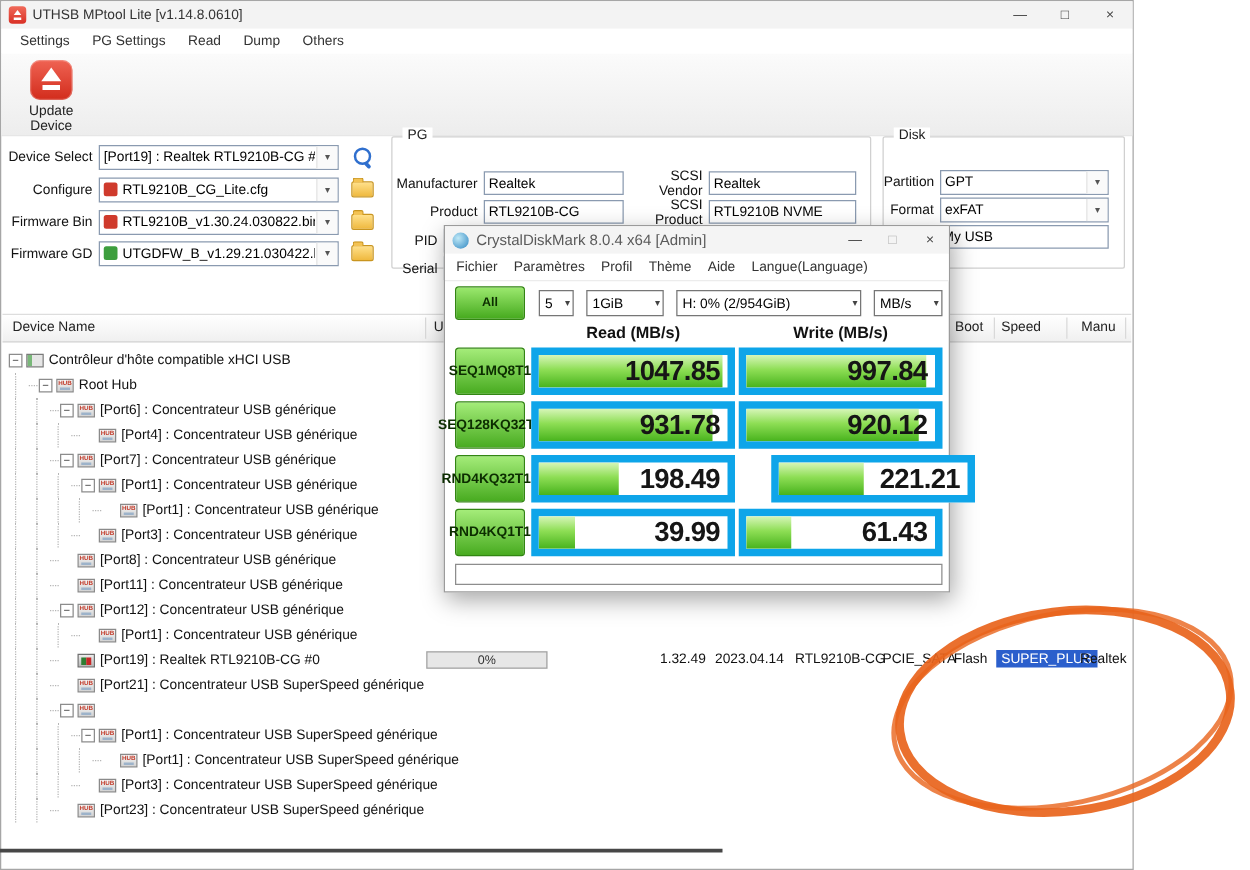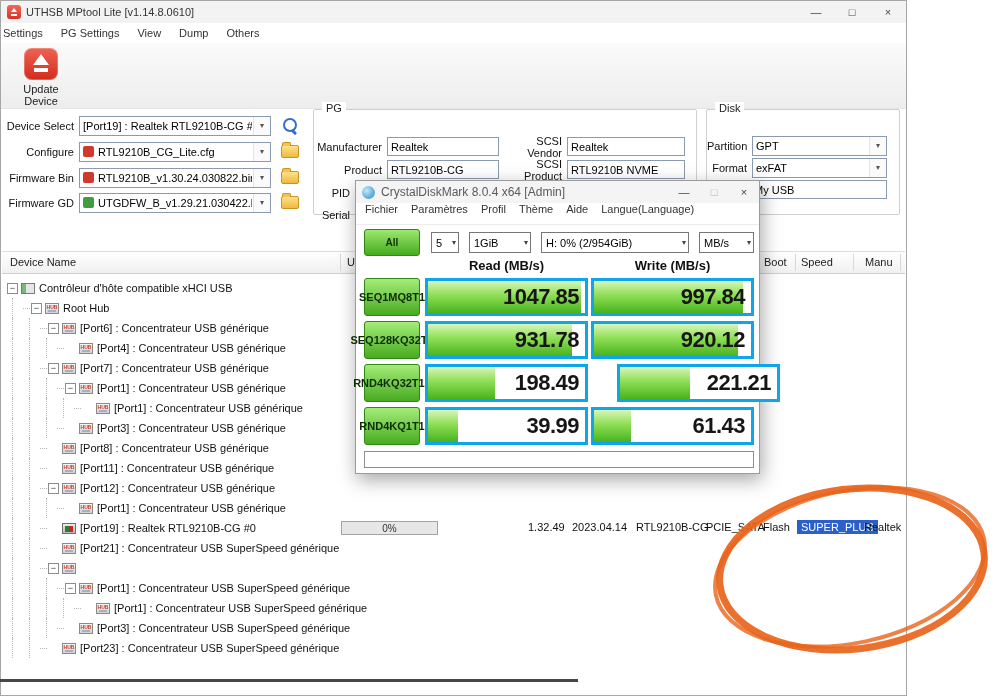--- a/index.html
+++ b/index.html
@@ -7,21 +7,21 @@
   .canvas{position:relative;width:1000px;height:696px;background:#fff;overflow:hidden}
   .app{position:absolute;left:0;top:0;width:907px;height:696px;background:#fff;border:1px solid #a6a6a6}
   .titlebar{position:absolute;left:0;top:0;right:0;height:22px;background:#f3f3f3;display:flex;align-items:center;padding:0 6px;font-size:11px;color:#333}
   .app-ico{flex:0 0 auto;width:14px;height:14px;border-radius:3px;background:linear-gradient(#f06a5a,var(--update-red,#d93025));margin-right:5px;position:relative}
   .app-ico::before{content:"";position:absolute;left:4px;top:3px;border-left:3px solid transparent;border-right:3px solid transparent;border-bottom:4px solid #fff}
   .app-ico::after{content:"";position:absolute;left:4px;top:9px;width:6px;height:2px;background:#fff}
   .winbtns{position:absolute;right:0;top:0;height:22px;display:flex}
   .winbtn{width:36px;height:22px;display:flex;align-items:center;justify-content:center;font-size:11px;color:#444}
   .cdm .winbtn{width:30px}
   .dim{color:#b3b3b3}
-  .menubar{position:absolute;left:0;top:22px;right:0;height:20px;display:flex;align-items:center;gap:18px;padding-left:2px;font-size:11px;color:#333;background:#fff}
+  .menubar{position:absolute;left:0;top:22px;right:0;height:20px;display:flex;align-items:center;gap:18px;padding-left:15px;font-size:11px;color:#333;background:#fff}
   .toolbar{position:absolute;left:0;top:42px;right:0;height:66px;background:linear-gradient(#fbfbfb,#ededed);border-bottom:1px solid #e6e6e6}
   .update-device{position:absolute;left:8px;top:3px;width:64px;text-align:center;font-size:11px;color:#222;cursor:default}
   .ud-ico{width:34px;height:32px;margin:2px auto 3px;background:linear-gradient(#ef6353,#d22c1c);border-radius:8px;position:relative;box-shadow:inset 0 0 0 1px rgba(255,255,255,.25)}
   .ud-ico::before{content:"";position:absolute;left:9px;top:6px;border-left:8px solid transparent;border-right:8px solid transparent;border-bottom:11px solid #fff}
   .ud-ico::after{content:"";position:absolute;left:10px;top:20px;width:14px;height:4px;background:#fff}
   .form-row{position:absolute;display:flex;align-items:center;height:21px;font-size:11px}
   .form-label{width:78px;text-align:right;padding-right:5px;color:#111}
   .combo{width:192px;height:20px;border:1px solid #8a9ab0;background:#fff;display:flex;align-items:center;padding:0 18px 0 3px;position:relative;font-size:11px;white-space:nowrap;overflow:hidden}
   .combo .arrow{position:absolute;right:0;top:0;width:17px;height:100%;display:flex;align-items:center;justify-content:center;color:#555;font-size:8px;border-left:1px solid #e4e4e4;background:#fafafa}
   .combo-value{white-space:nowrap;overflow:hidden}
@@ -56,27 +56,27 @@
   .icon-hub::after{content:"";position:absolute;left:2px;right:2px;bottom:1px;height:2px;background:#9db3ca}
   .icon-usbdev{flex:0 0 auto;width:14px;height:11px;border:1px solid #6f6f6f;background:linear-gradient(#ececec,#b9b9b9);position:relative;margin-right:4px}
   .icon-usbdev::before{content:"";position:absolute;left:2px;top:2px;width:4px;height:6px;background:#2e7d32}
   .icon-usbdev::after{content:"";position:absolute;right:2px;top:2px;width:4px;height:6px;background:#c62828}
   .p19-progress{position:absolute;left:334px;top:3px;width:97px;height:14px;border:1px solid #a3a3a3;background:#e7e7e7;font-size:10px;display:flex;align-items:center;justify-content:center;color:#333}
   .p19-cell{position:absolute;top:3px;font-size:11px;color:#111}
   .p19-badge{position:absolute;top:2px;font-size:11px;background:var(--selection-blue,#2b5fcc);color:#fff;padding:1px 4px}
   .cdm{position:absolute;left:355px;top:180px;width:405px;height:294px;background:#fff;border:1px solid #9b9b9b;box-shadow:2px 6px 18px rgba(0,0,0,.35);z-index:5}
   .cdm-titlebar{position:absolute;left:0;top:0;right:0;height:22px;background:#f4f4f4;display:flex;align-items:center;padding:0 6px;font-size:12px;color:#5a5a5a}
   .cdm-ico{flex:0 0 auto;width:13px;height:13px;border-radius:50%;background:radial-gradient(circle at 35% 35%,#bfe9f7,#2e86c1);margin-right:6px}
-  .cdm-menubar{position:absolute;left:0;top:22px;right:0;height:22px;display:flex;gap:13px;padding-left:9px;font-size:11px;color:#333;background:#fff;border-bottom:1px solid #ececec}
+  .cdm-menubar{position:absolute;left:0;top:22px;right:0;height:22px;display:flex;align-items:center;gap:13px;padding-left:9px;font-size:11px;color:#333;background:#fff;border-bottom:1px solid #ececec}
   .cdm-all{position:absolute;left:8px;top:48px;width:56px;height:27px;background:linear-gradient(#9be86e,#46aa1e);border:1px solid #328612;border-radius:3px;display:flex;align-items:center;justify-content:center;font-size:10px;font-weight:bold;color:#0c2d00}
   .cdm-combo{position:absolute;top:51px;height:21px;border:1px solid #767676;background:#fff;font-size:11px;display:flex;align-items:center;padding:0 14px 0 4px;white-space:nowrap;overflow:hidden}
   .cdm-combo .arrow{position:absolute;right:2px;font-size:8px;color:#444}
   .cdm-header{position:absolute;top:77px;width:163px;text-align:center;font-size:13px;font-weight:bold;color:#111}
   .cdm-test-btn{position:absolute;left:8px;width:56px;height:38px;background:linear-gradient(#a4ec79,#48ab20);border:1px solid #328612;border-radius:3px;display:flex;flex-direction:row;align-items:center;justify-content:center;font-size:11px;font-weight:bold;color:#0c2d00;line-height:13px}
-  .cdm-cell{position:absolute;width:163px;height:38px;border:3px solid #0ea5e9;background:#fff;overflow:hidden}
+  .cdm-cell{position:absolute;width:163px;height:38px;border:6px solid #0ea5e9;background:#fff;overflow:hidden}
   .cdm-fill{position:absolute;left:0;top:0;bottom:0;background:linear-gradient(#d7f6b9,#8ede55 45%,var(--cdm-green,#48b31d))}
   .cdm-num{position:absolute;right:6px;top:0;bottom:0;display:flex;align-items:center;font-size:22px;font-weight:bold;color:#161616;letter-spacing:-.5px}
   .cdm-bottombox{position:absolute;left:8px;top:270px;width:390px;height:17px;border:1px solid #8d8d8d;background:#fff}
   .annotation{position:absolute;left:0;top:0;z-index:20;pointer-events:none}
   .bottom-line{position:absolute;left:0;top:679px;width:578px;height:3px;background:#474747;z-index:2}
 </style>
 </head>
 <body>
 
 <div class="canvas">
@@ -89,21 +89,21 @@
       <span class="winbtns">
         <span class="winbtn">—</span>
         <span class="winbtn">□</span>
         <span class="winbtn">×</span>
       </span>
     </div>
 
     <div class="menubar">
         <span class="menu-item">Settings</span>
         <span class="menu-item">PG Settings</span>
-        <span class="menu-item">View</span>
+        <span class="menu-item">Read</span>
         <span class="menu-item">Dump</span>
         <span class="menu-item">Others</span>
       </div>
 
     <div class="toolbar">
       <div class="update-device">
         <div class="ud-ico"></div>
         <div>Update Device</div>
       </div>
     </div>

